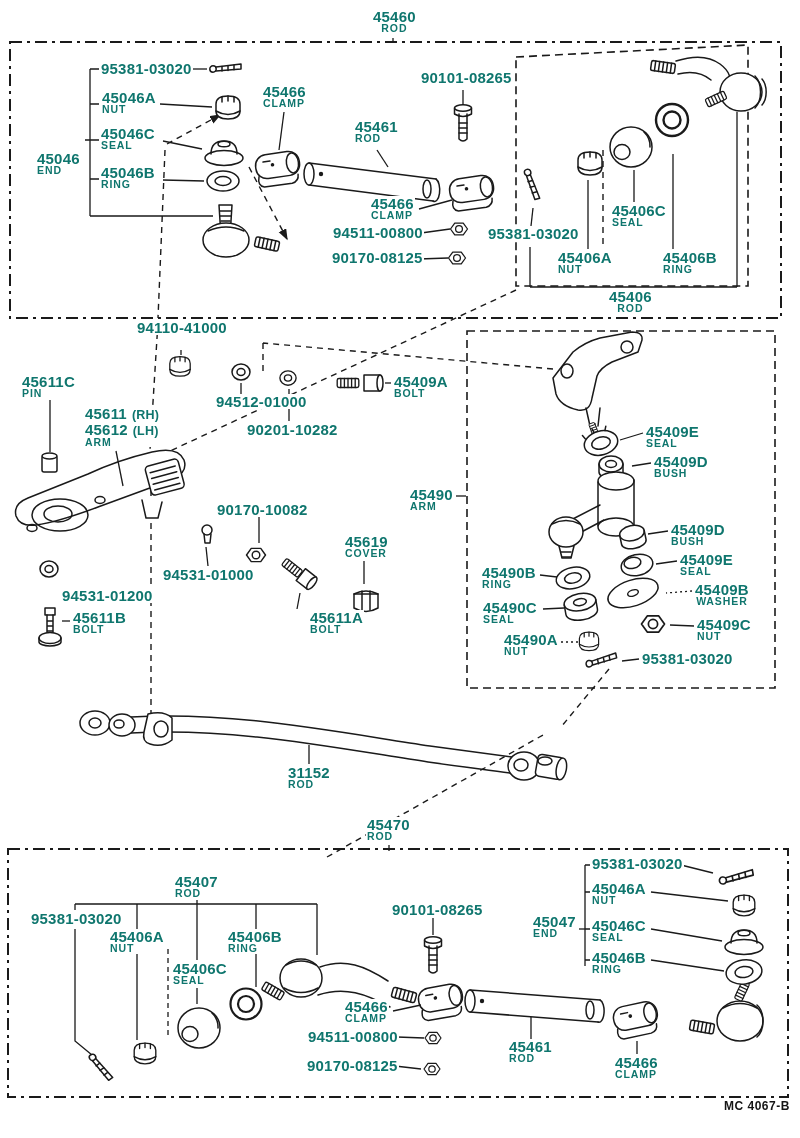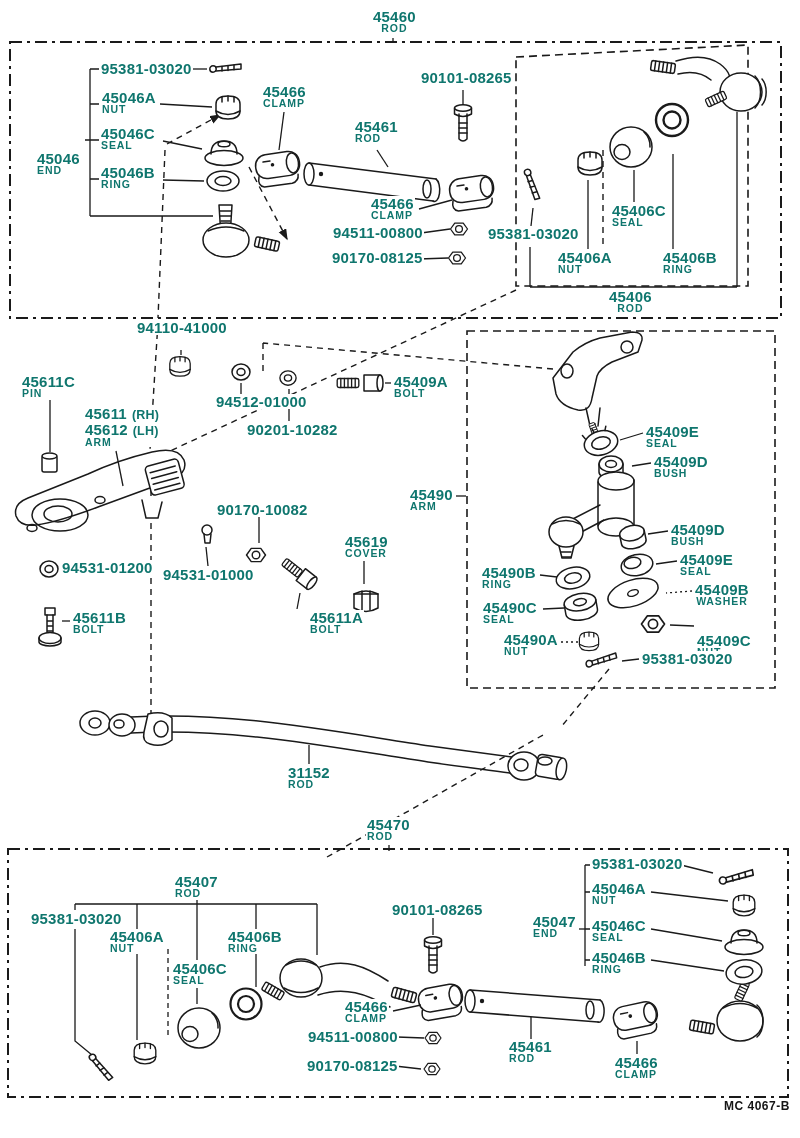--- a/index.html
+++ b/index.html
@@ -485,35 +485,35 @@
       <div class="t-sub"><span>RING</span></div>
     </div>
     <div class="label" style="left: 694px; top: 582px; text-align: center;">
       <div class="t-num"><span>45409B</span></div>
       <div class="t-sub"><span>WASHER</span></div>
     </div>
     <div class="label" style="left: 482px; top: 600px;">
       <div class="t-num"><span>45490C</span></div>
       <div class="t-sub"><span>SEAL</span></div>
     </div>
-    <div class="label" style="left: 696px; top: 617px; margin-top: 16px;">
+    <div class="label" style="left: 696px; top: 617px;">
       <div class="t-num"><span>45409C</span></div>
       <div class="t-sub"><span>NUT</span></div>
     </div>
     <div class="label" style="left: 503px; top: 632px;">
       <div class="t-num"><span>45490A</span></div>
       <div class="t-sub"><span>NUT</span></div>
     </div>
     <div class="label" style="left: 641px; top: 651px;">
       <div class="t-num"><span>95381-03020</span></div>
     </div>
     <div class="label" style="left: 216px; top: 502px;">
       <div class="t-num"><span>90170-10082</span></div>
     </div>
-    <div class="label" style="left: 61px; top: 560px;">
+    <div class="label" style="left: 61px; top: 588px;">
       <div class="t-num"><span>94531-01200</span></div>
     </div>
     <div class="label" style="left: 162px; top: 567px;">
       <div class="t-num"><span>94531-01000</span></div>
     </div>
     <div class="label" style="left: 344px; top: 534px;">
       <div class="t-num"><span>45619</span></div>
       <div class="t-sub"><span>COVER</span></div>
     </div>
     <div class="label" style="left: 72px; top: 610px;">

